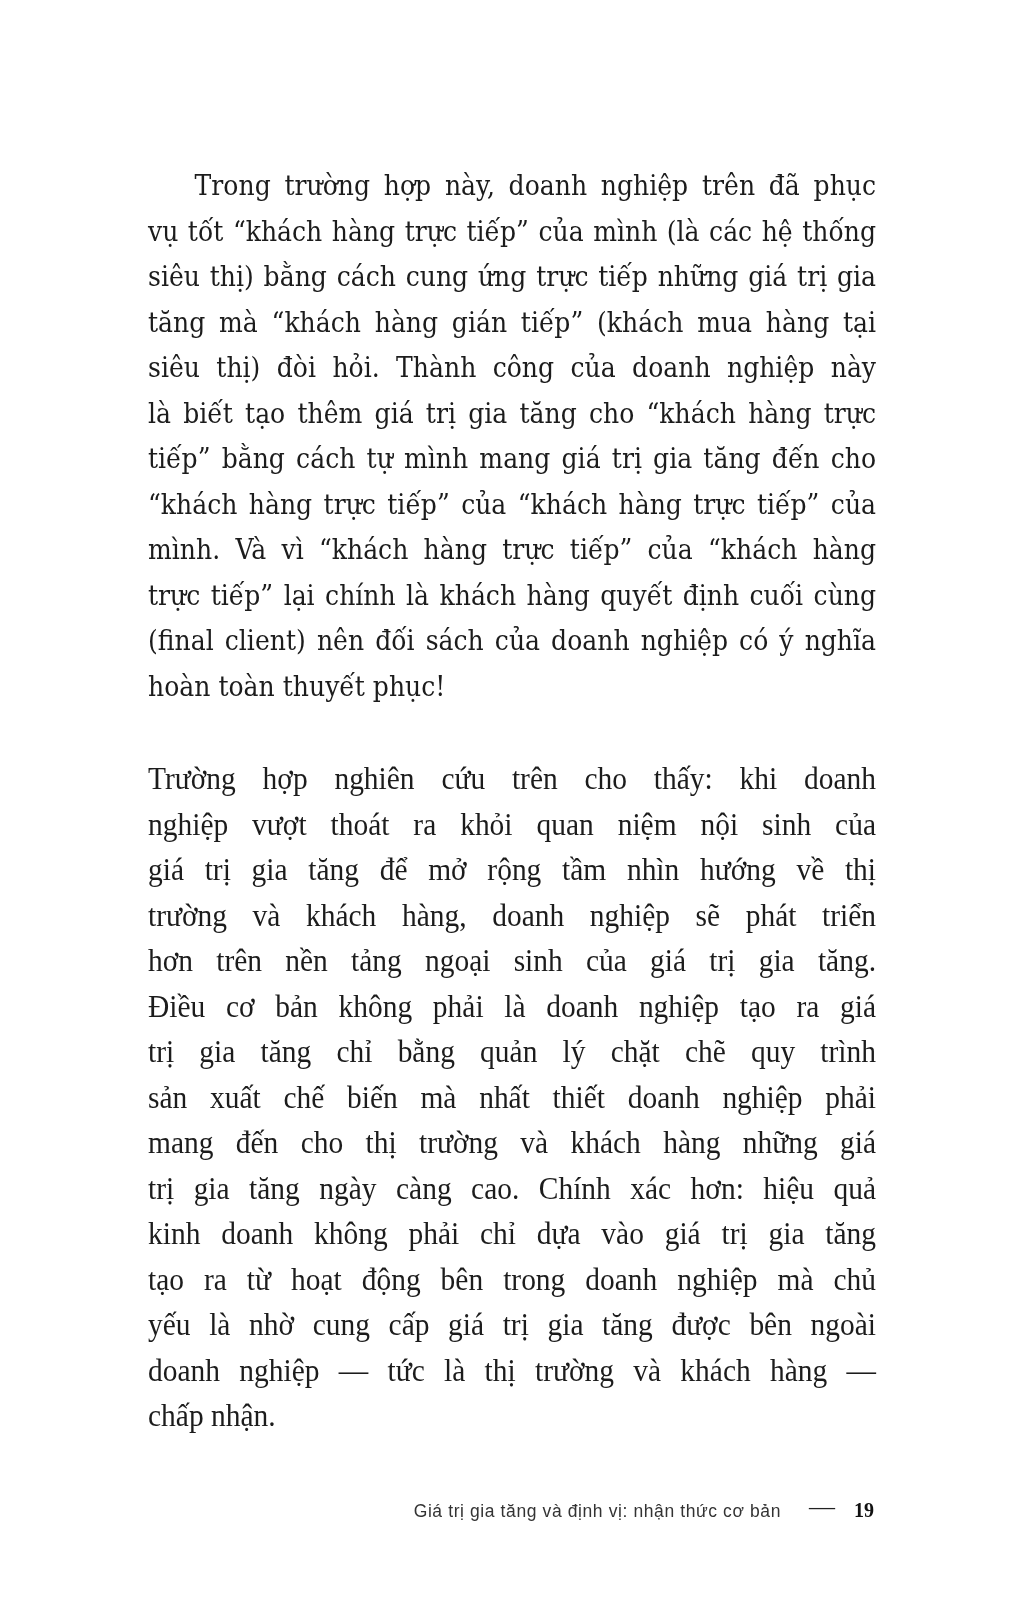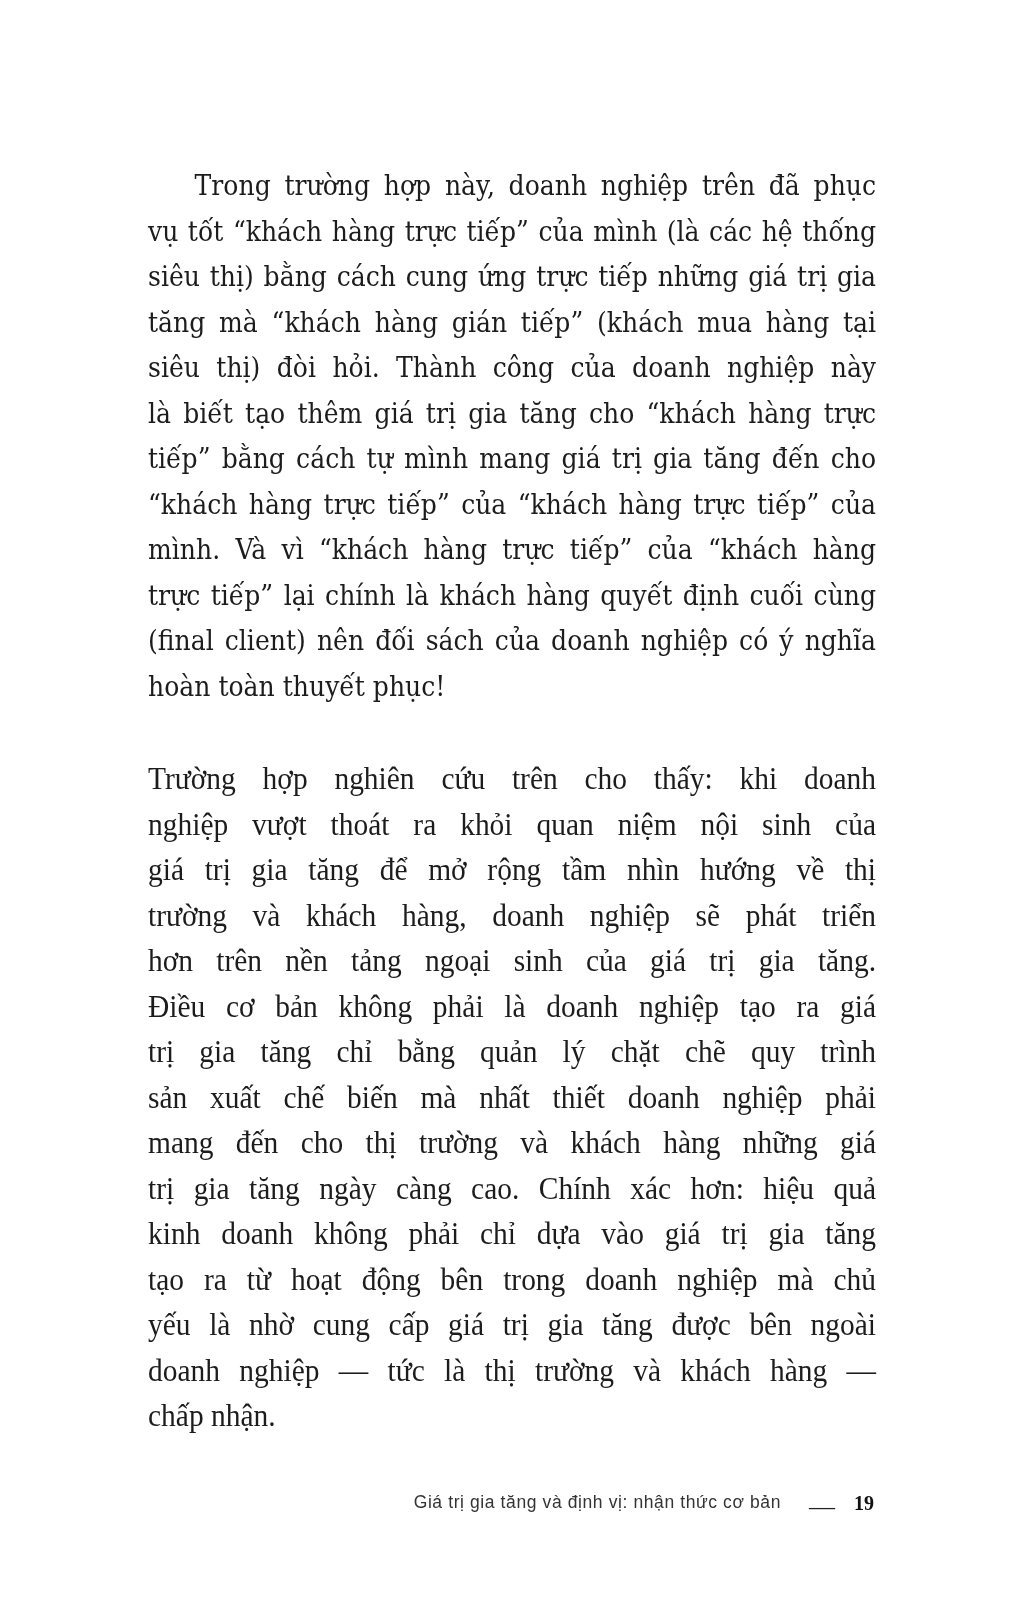--- a/index.html
+++ b/index.html
@@ -50,21 +50,21 @@
     font-size: 31px;
     width: 766px;
     transform: scaleX(0.9504);
     margin-top: 47px;
   }
   .footer {
     position: absolute;
     top: 1492px;
     right: 150px;
     display: flex;
-    align-items: flex-start;
+    align-items: flex-end;
     color: #2e2e2e;
   }
   .footer .running-title {
     font-family: "Liberation Sans", sans-serif;
     font-size: 17.5px;
     letter-spacing: 0.6px;
     color: #333333;
   }
   .footer .dash {
     font-family: "Liberation Serif", serif;

